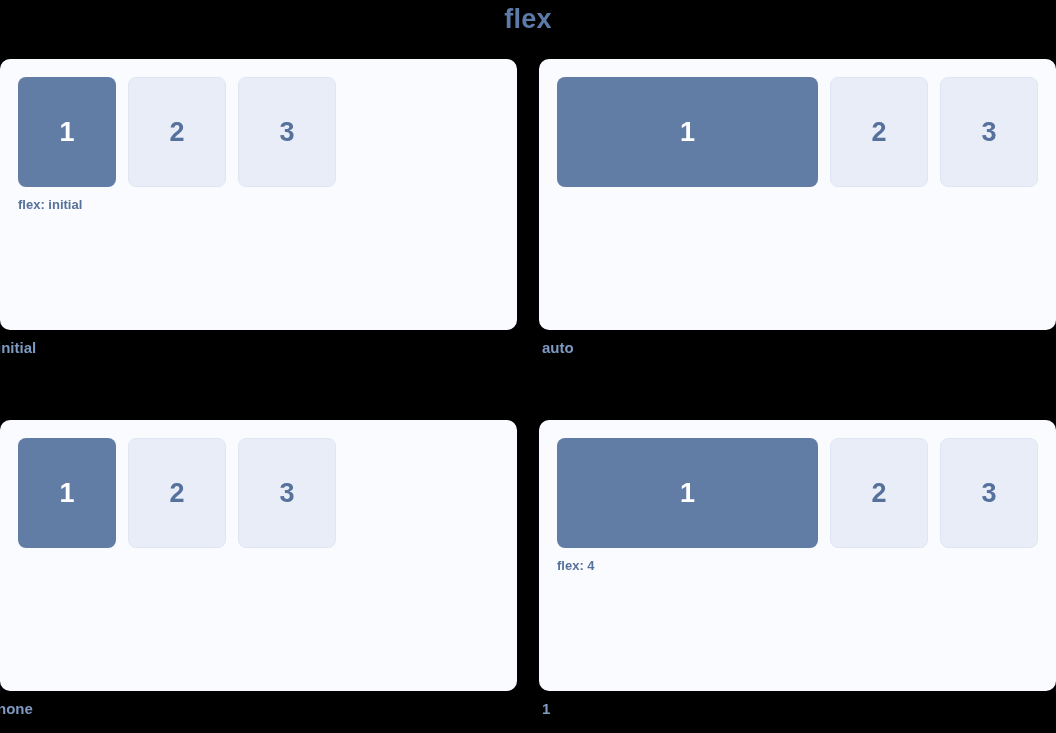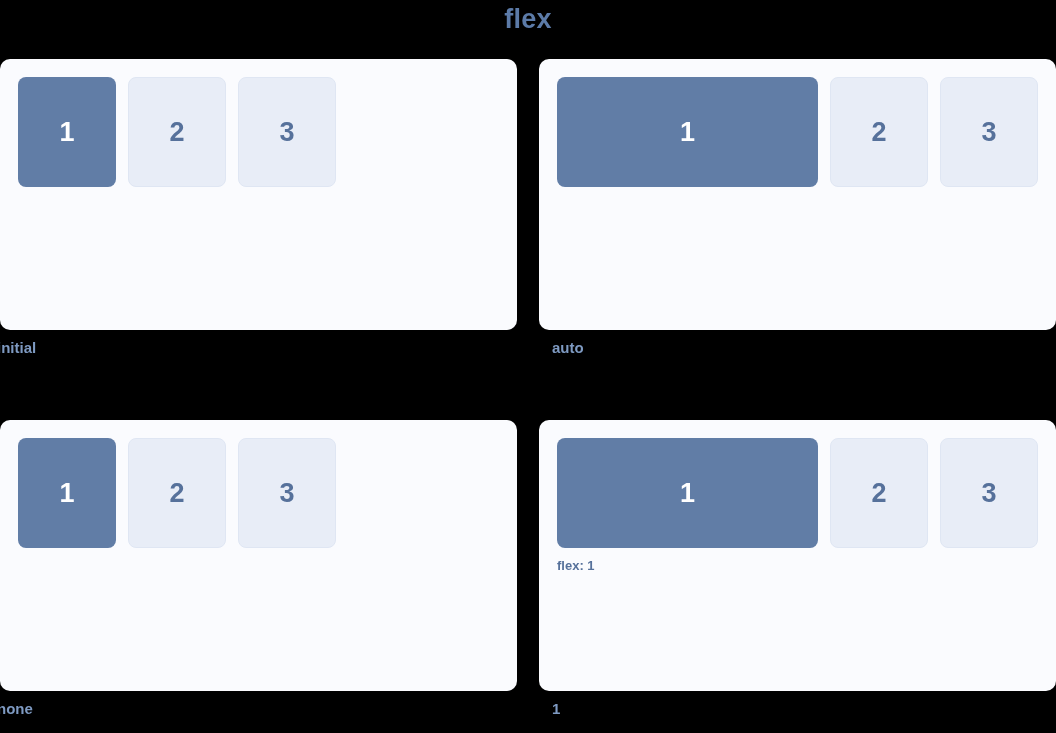--- a/index.html
+++ b/index.html
@@ -106,38 +106,39 @@
   }
 
   .cell-label {
     margin-top: 9px;
     font-size: 15px;
     font-weight: bold;
     color: #7e9ac2;
     line-height: 18px;
   }
   .label-clipped { margin-left: -3px; }
-  .label-normal  { margin-left: 13px; }
+  .label-normal  { margin-left: 3px; }
 </style>
 </head>
 <body>
 
 <div class="page-title">flex</div>
 
 <div class="grid">
 
   <div class="row row-top">
 
     <div class="cell cell-left">
       <div class="card">
         <div class="demo-row">
           <div class="box box-active fx-initial">1</div>
           <div class="box box-idle box-static">2</div>
           <div class="box box-idle box-static">3</div>
         </div>
+        <div class="caption">flex: initial</div>
       </div>
       <div class="cell-label label-clipped">initial</div>
     </div>
 
     <div class="cell cell-right">
       <div class="card">
         <div class="demo-row">
           <div class="box box-active fx-auto">1</div>
           <div class="box box-idle box-static">2</div>
           <div class="box box-idle box-static">3</div>
@@ -161,20 +162,20 @@
       <div class="cell-label label-clipped">none</div>
     </div>
 
     <div class="cell cell-right">
       <div class="card">
         <div class="demo-row">
           <div class="box box-active fx-one">1</div>
           <div class="box box-idle box-static">2</div>
           <div class="box box-idle box-static">3</div>
         </div>
-        <div class="caption">flex: 1</div>
+        <div class="caption">flex: 4</div>
       </div>
       <div class="cell-label label-normal">1</div>
     </div>
 
   </div>
 
 </div>
 
 </body></html>

